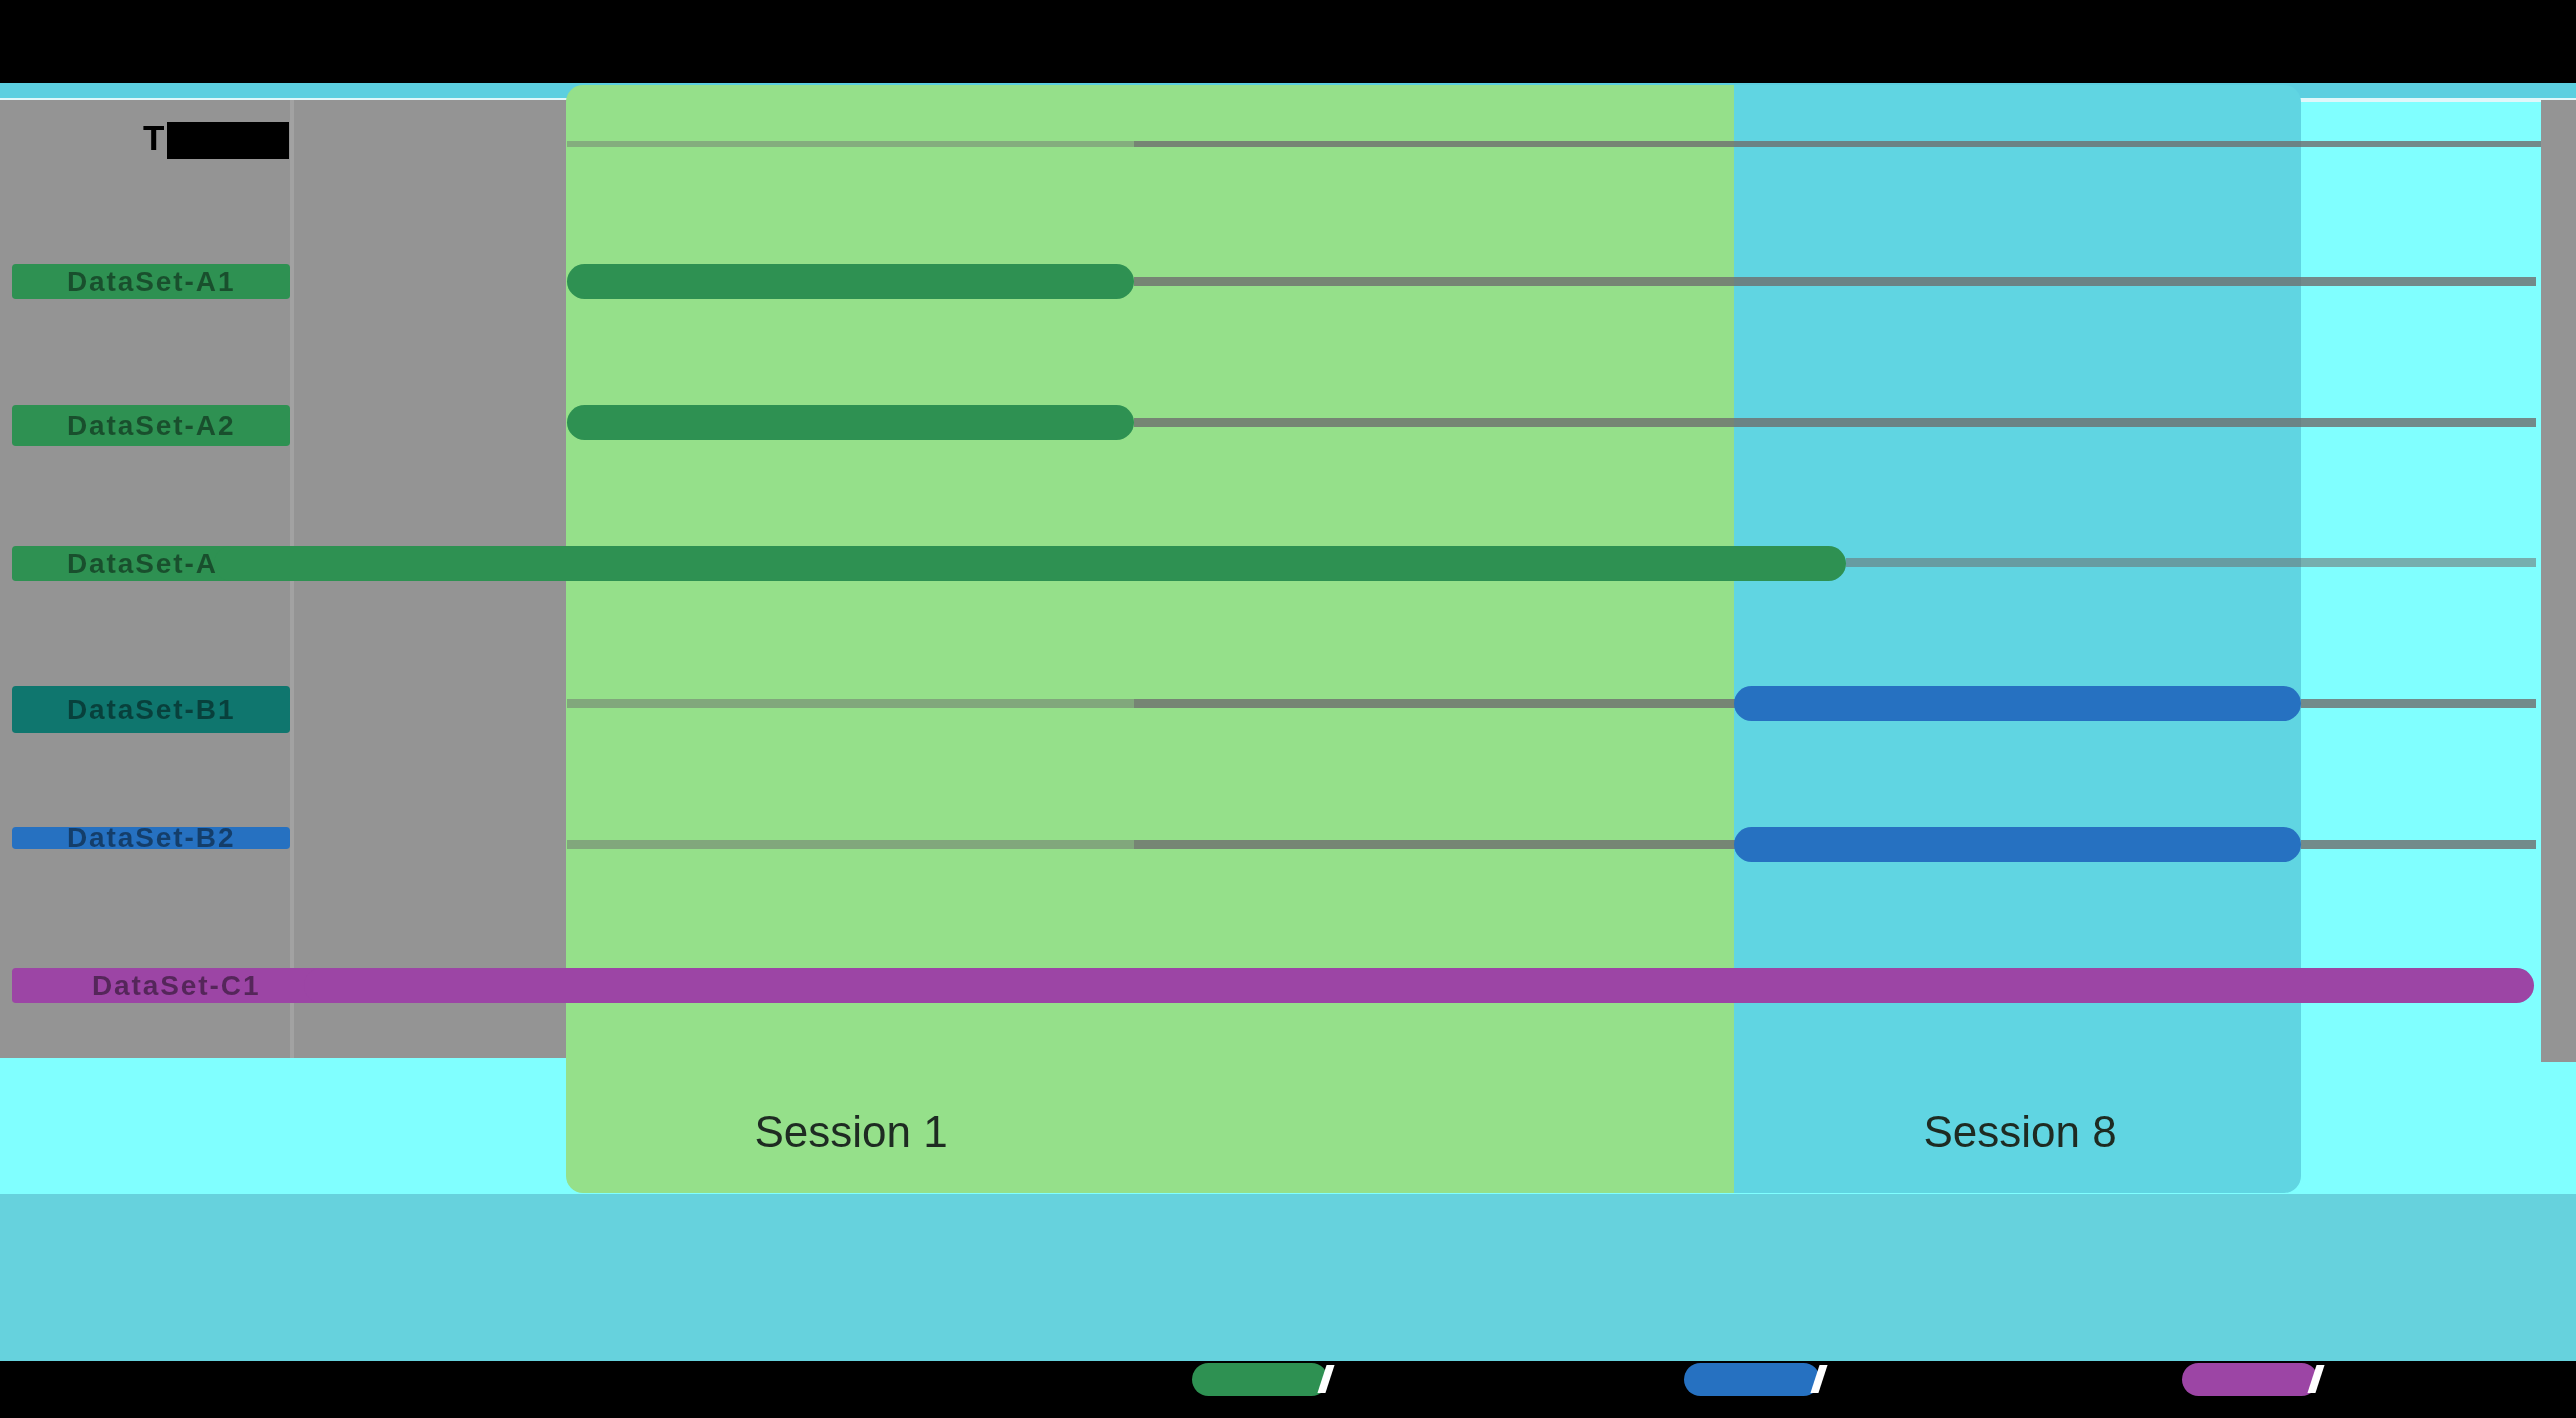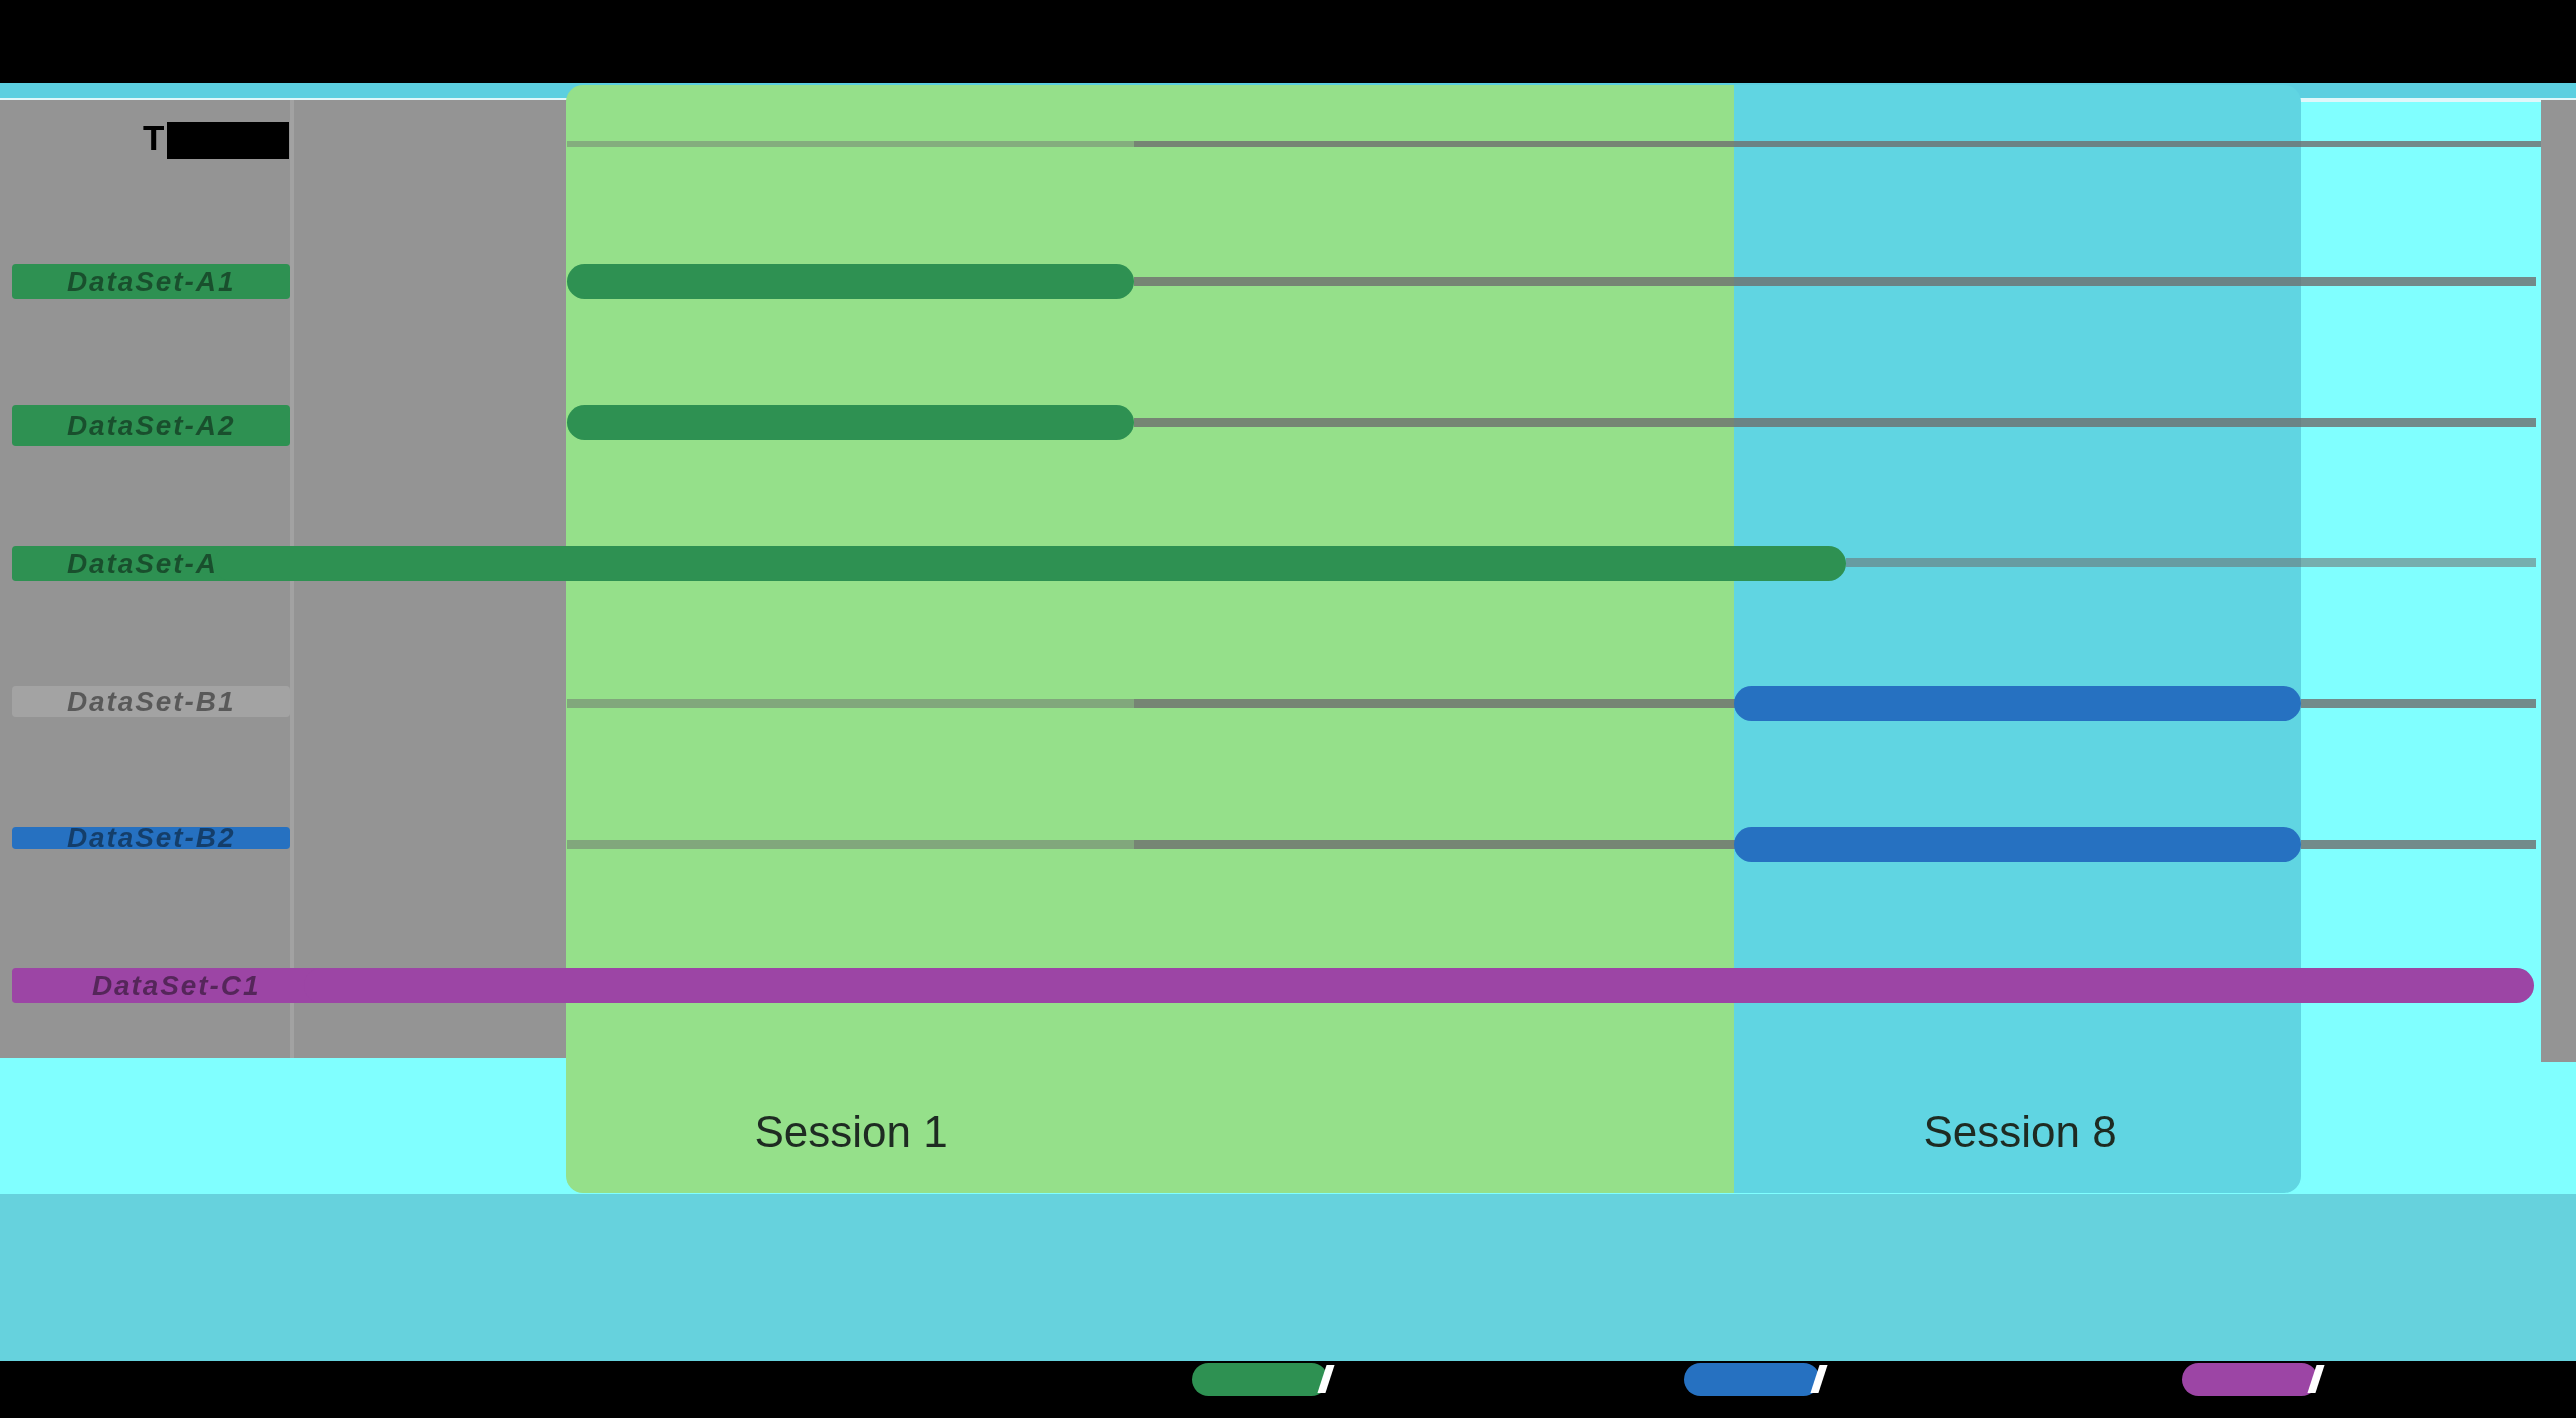--- a/index.html
+++ b/index.html
@@ -14,21 +14,21 @@
   #top-stripe{left:0;top:83px;width:2576px;height:19px;background:#5ccfe0;z-index:1;}
   #top-stripe-hl{left:0;top:98px;width:2576px;height:3.8px;background:#dff7fa;z-index:1;}
   #left-gray{left:0;top:100px;width:567px;height:958px;background:#949494;z-index:2;}
   #right-gray{left:2541px;top:100px;width:35px;height:962px;background:#949494;z-index:5;}
   #panel-s1{left:566px;top:85px;width:1168px;height:1108px;background:#95e08a;border-radius:17px 0 0 17px;z-index:2;}
   #panel-s2{left:1734px;top:85px;width:567px;height:1108px;background:#60d5e2;border-radius:0 17px 17px 0;z-index:2;}
   #vline{left:290px;top:100px;width:3.8px;height:958px;background:#a2a2a2;z-index:3;}
   #teal-band{left:0;top:1194px;width:2576px;height:167px;background:#66d2dd;z-index:2;}
   #bottom-black{left:0;top:1361px;width:2576px;height:58px;background:#000;z-index:8;}
   #lines-layer,#bars-layer{left:0;top:0;width:2576px;height:1419px;z-index:3;}
-  #bars-layer{z-index:4;font-style:italic;}
+  #bars-layer{z-index:4;}
   #legend-layer{left:0;top:0;width:2576px;height:1419px;z-index:9;}
   #header-t{left:143px;top:118px;width:56px;height:41px;color:#000;font-size:35px;font-weight:600;z-index:6;}
   #redact-box{left:167px;top:122px;width:122px;height:37px;background:#000;z-index:6;}
   .session-label{top:1105px;height:53px;color:#1e2b22;font-size:44px;line-height:53px;text-align:center;z-index:4;transform:translateX(-50%);white-space:nowrap;}
   
   .track-label{border-radius:3.8px;display:flex;align-items:center;justify-content:center;
     color:rgba(0,0,0,0.45);font-size:28px;font-weight:600;letter-spacing:1.9px;white-space:nowrap;overflow:hidden;}
   .bar-pill{border-radius:18px;}
   .rail-seg{}
   .legend-pill{border-radius:17px;}
@@ -66,21 +66,21 @@
       </div>
       <div class="abs bar-pill" style="left: 567px; top: 264px; width: 567px; height: 35px; background: rgb(46, 145, 82);"></div>
       <div class="abs track-label" style="left: 12.2px; top: 405px; width: 278px; height: 41px; background: rgb(46, 145, 82);">
         <span>DataSet-A2</span>
       </div>
       <div class="abs bar-pill" style="left: 567px; top: 405px; width: 567px; height: 35px; background: rgb(46, 145, 82);"></div>
       <div class="abs track-label" style="left: 12.2px; top: 546px; width: 278px; height: 35px; background: rgb(46, 145, 82);">
         <span>DataSet-A3</span>
       </div>
       <div class="abs bar-pill" style="left: 214px; top: 546px; width: 1632px; height: 35px; background: rgb(46, 145, 82);"></div>
-      <div class="abs track-label" style="left: 12.2px; top: 686px; width: 278px; height: 31px; background: #a3a3a3;">
+      <div class="abs track-label" style="left: 12.2px; top: 686px; width: 278px; height: 47px; background: #0f766e;">
         <span>DataSet-B1</span>
       </div>
       <div class="abs bar-pill" style="left: 1734px; top: 686px; width: 567px; height: 35px; background: rgb(38, 113, 193);"></div>
       <div class="abs track-label" style="left: 12.2px; top: 827px; width: 278px; height: 22px; background: rgb(38, 113, 193);">
         <span>DataSet-B2</span>
       </div>
       <div class="abs bar-pill" style="left: 1734px; top: 827px; width: 567px; height: 35px; background: rgb(38, 113, 193);"></div>
       <div class="abs track-label" style="left: 12.2px; top: 968px; width: 328px; height: 35px; background: rgb(156, 69, 165);">
         <span>DataSet-C1</span>
       </div>

